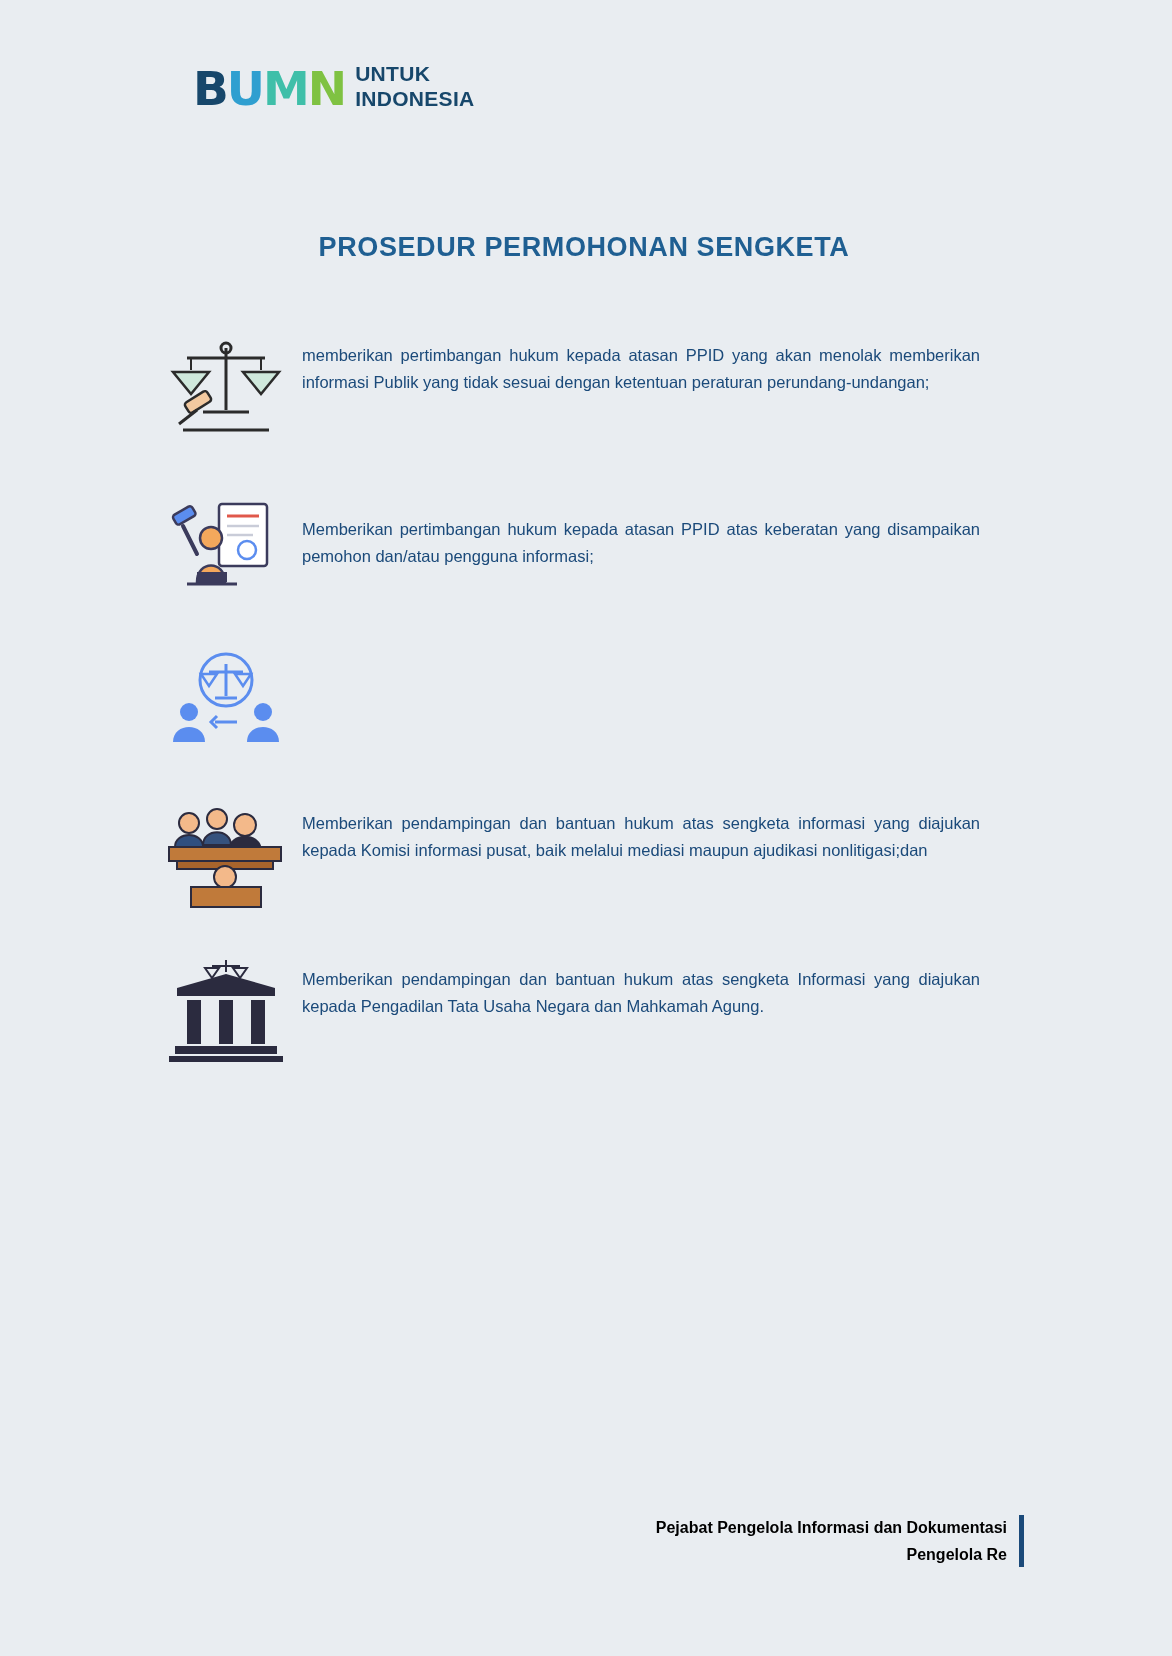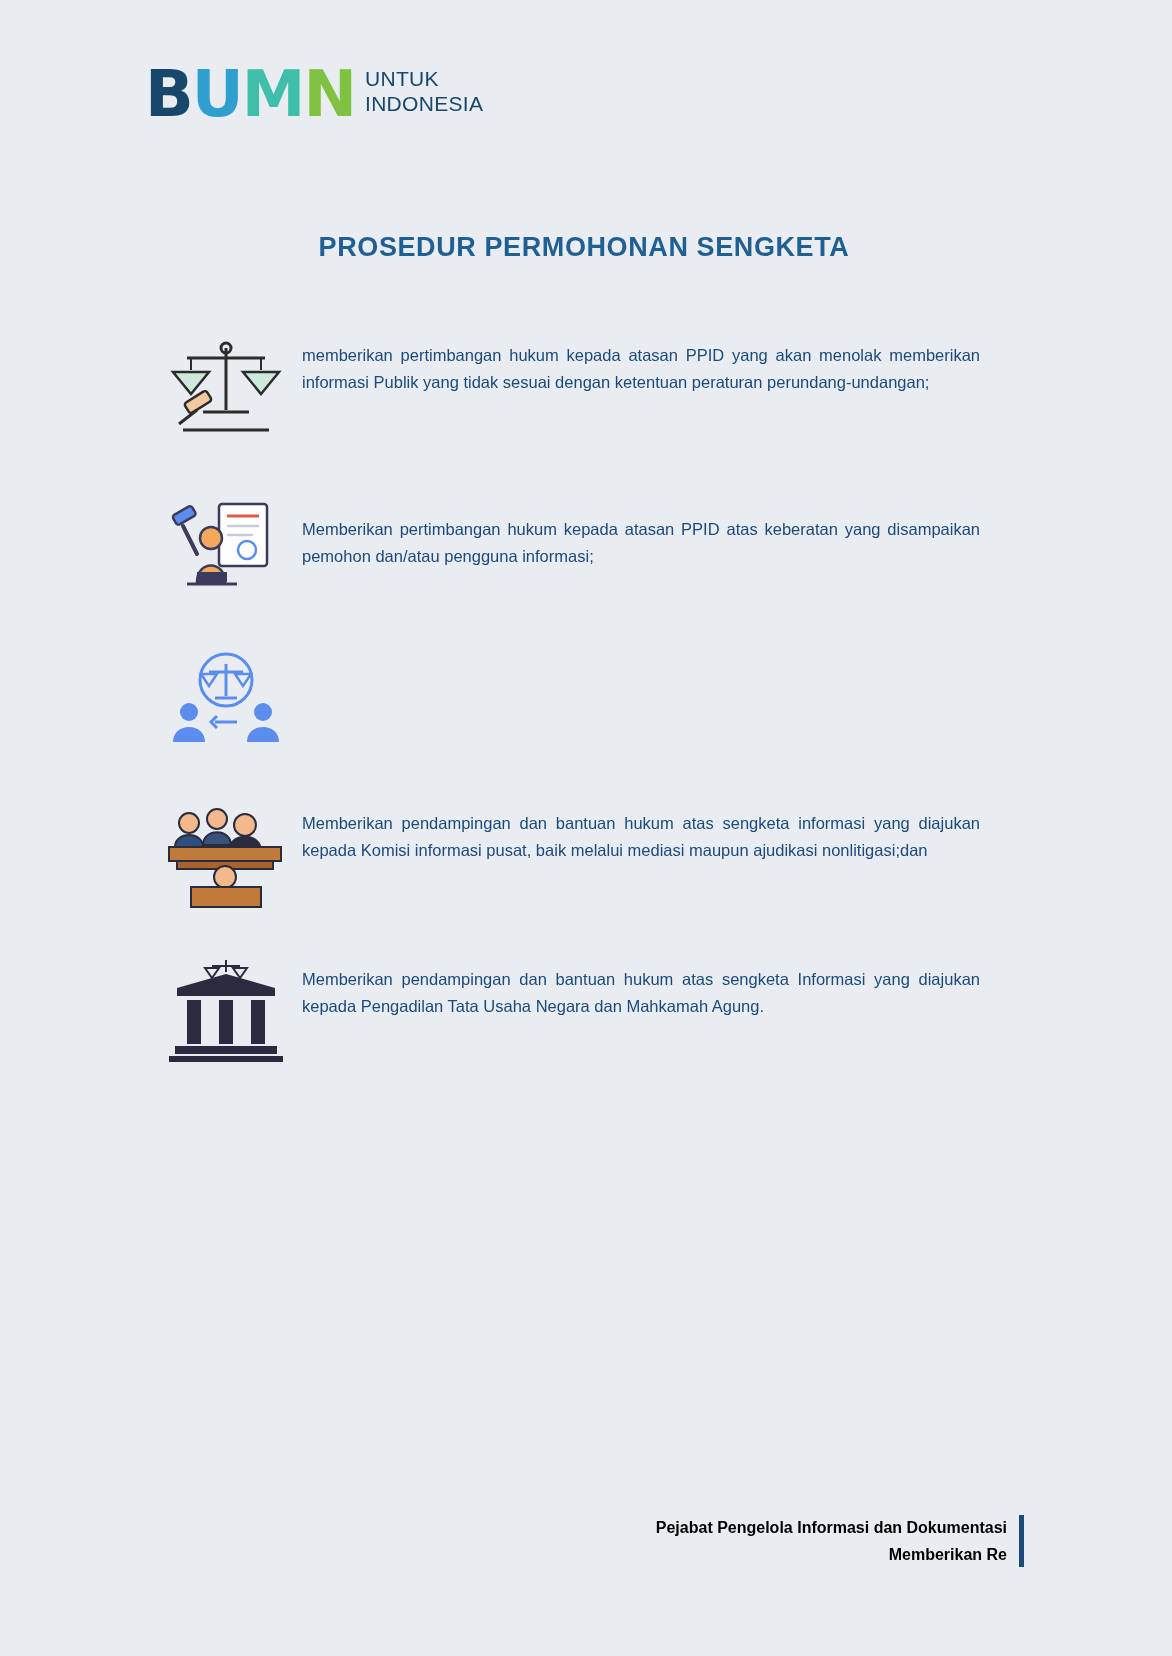--- a/index.html
+++ b/index.html
@@ -23,34 +23,35 @@
   }
 
   .bumn-logo {
     position: absolute;
     left: 145px;
     top: 62px;
     display: flex;
     align-items: center;
   }
   .bumn-mark {
-    font-size: 64px;
+    font-size: 47px;
     font-weight: bold;
     letter-spacing: -2px;
     line-height: 1;
     font-family: "DejaVu Sans", sans-serif;
+    margin-left: 48px;
   }
   .bumn-mark .b { color: #17476b; }
   .bumn-mark .u { color: #2f9fd0; }
   .bumn-mark .m { color: #3fbfa9; }
   .bumn-mark .n { color: #7fc242; }
   .bumn-sub {
     margin-left: 10px;
     color: #17476b;
-    font-weight: normal;
+    font-weight: bold;
     font-size: 21px;
     line-height: 1.18;
     letter-spacing: .3px;
     padding-bottom: 4px;
   }
 
   .indore-logo {
     position: absolute;
     right: 150px;
     top: 52px;
@@ -269,16 +270,16 @@
       </svg>
     </div>
     <div class="item-text">Memberikan pendampingan dan bantuan hukum atas sengketa Informasi yang diajukan kepada Pengadilan Tata Usaha Negara dan Mahkamah Agung.</div>
   </div>
 
 </div>
 
 <div class="footer">
   <div class="footer-text">
     <div>Pejabat Pengelola Informasi dan Dokumentasi</div>
-    <div>Memberikan Re</div>
+    <div>Pengelola Re</div>
   </div>
   <div class="footer-bar"></div>
 </div>
 
 </body></html>

